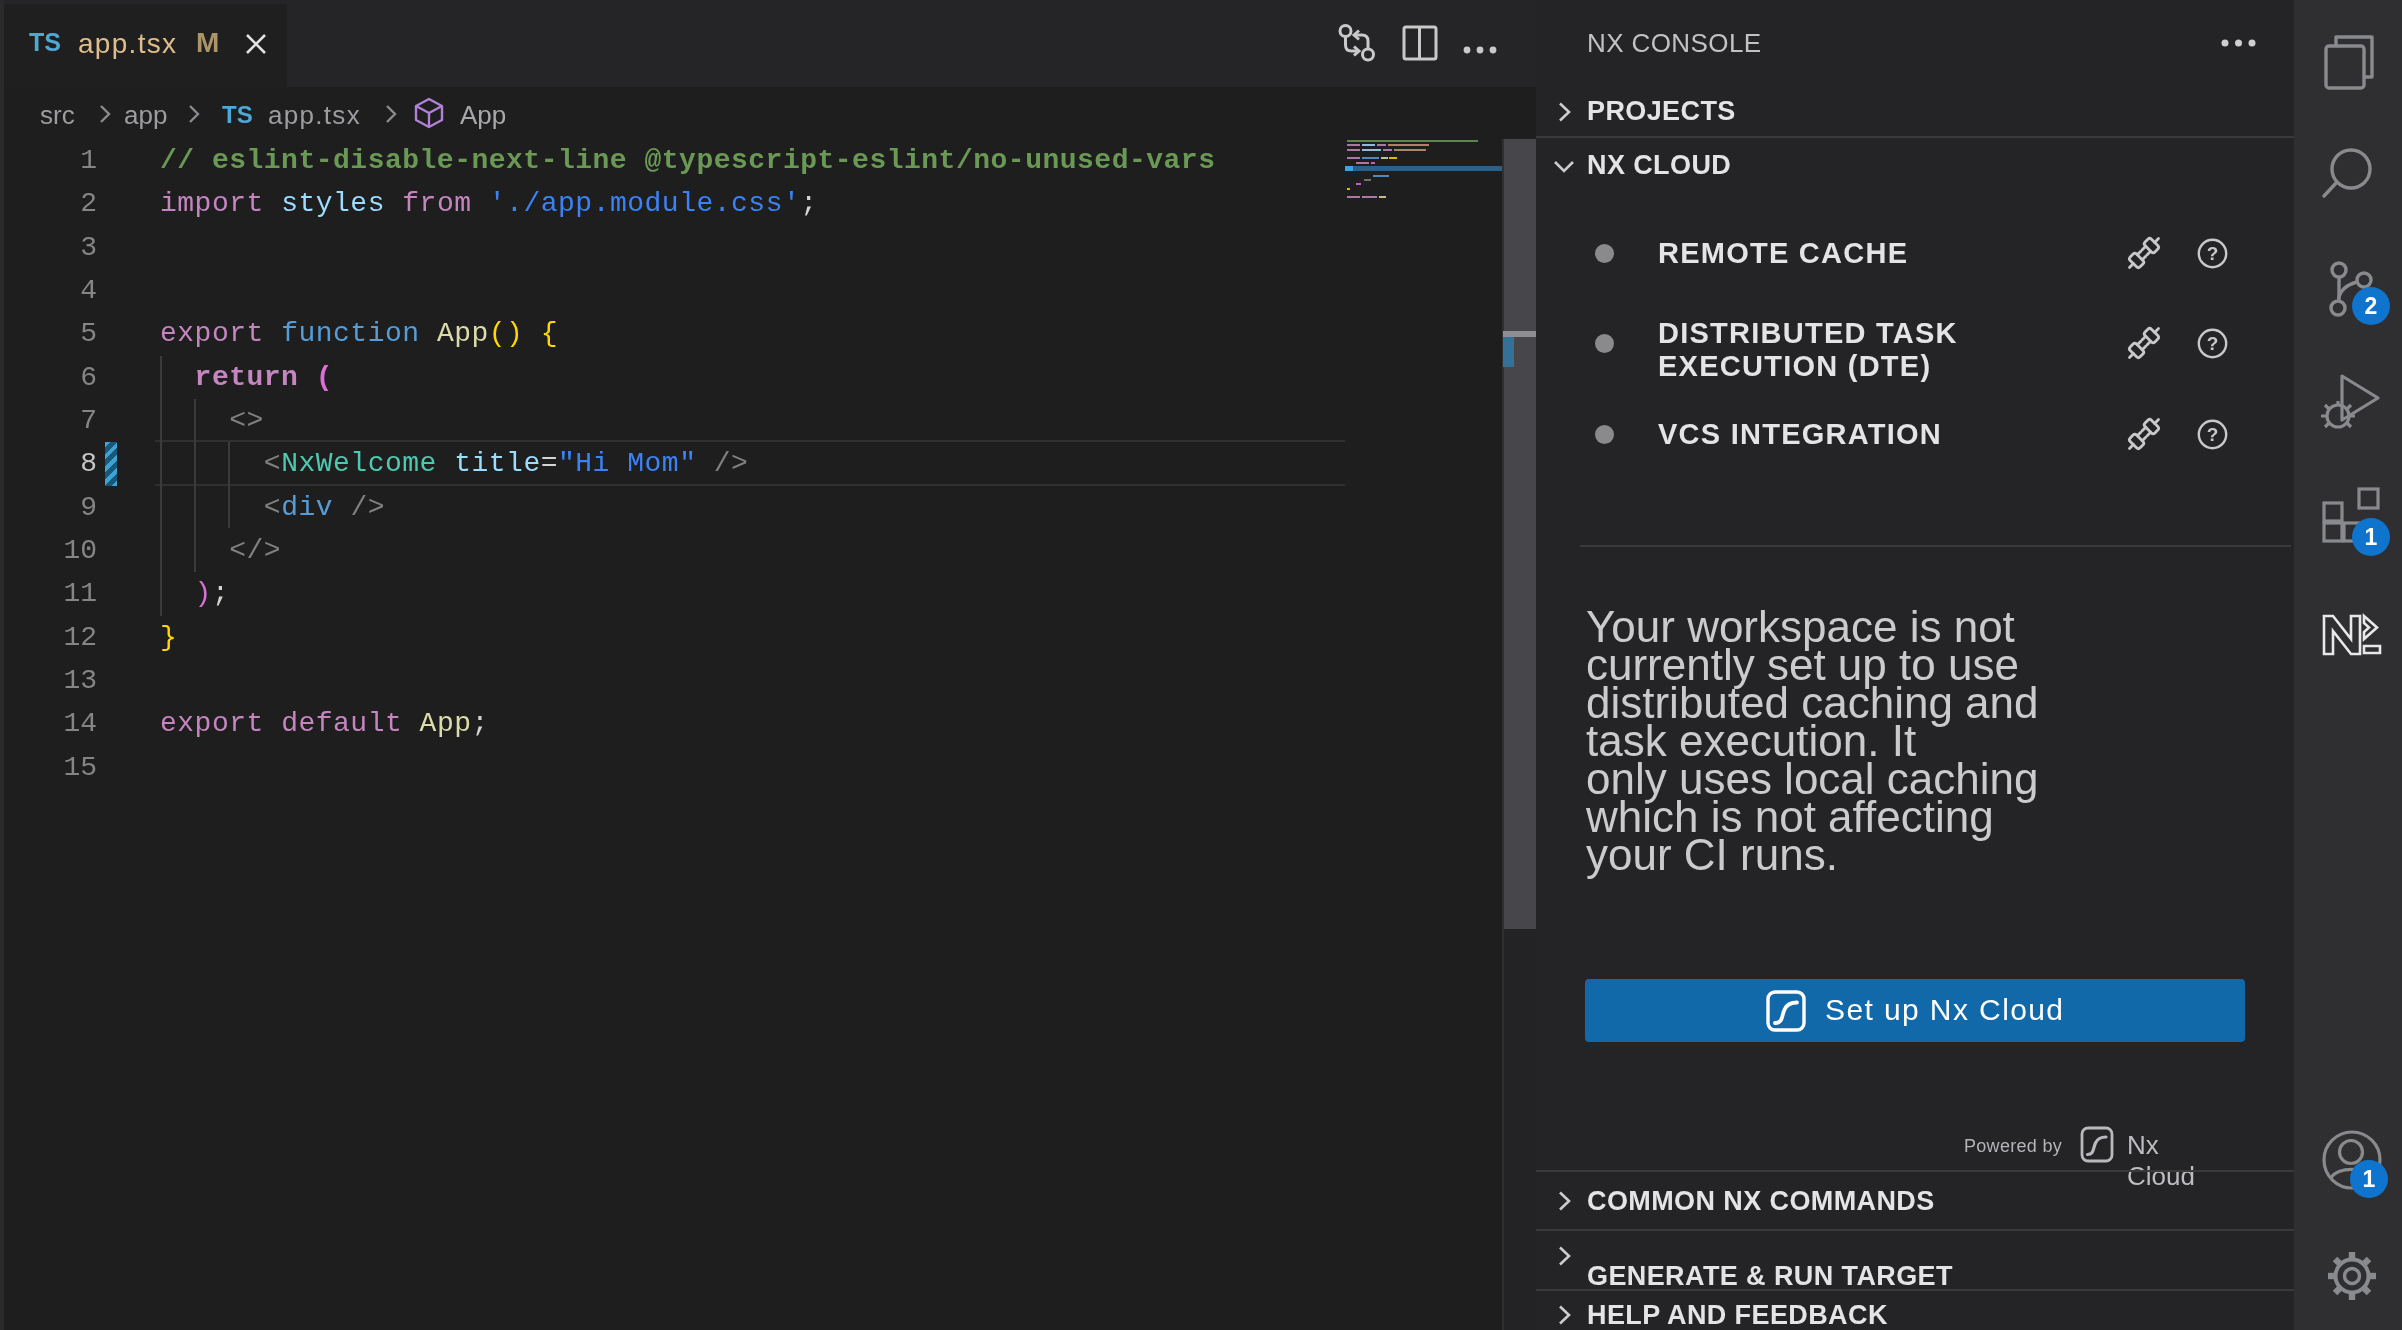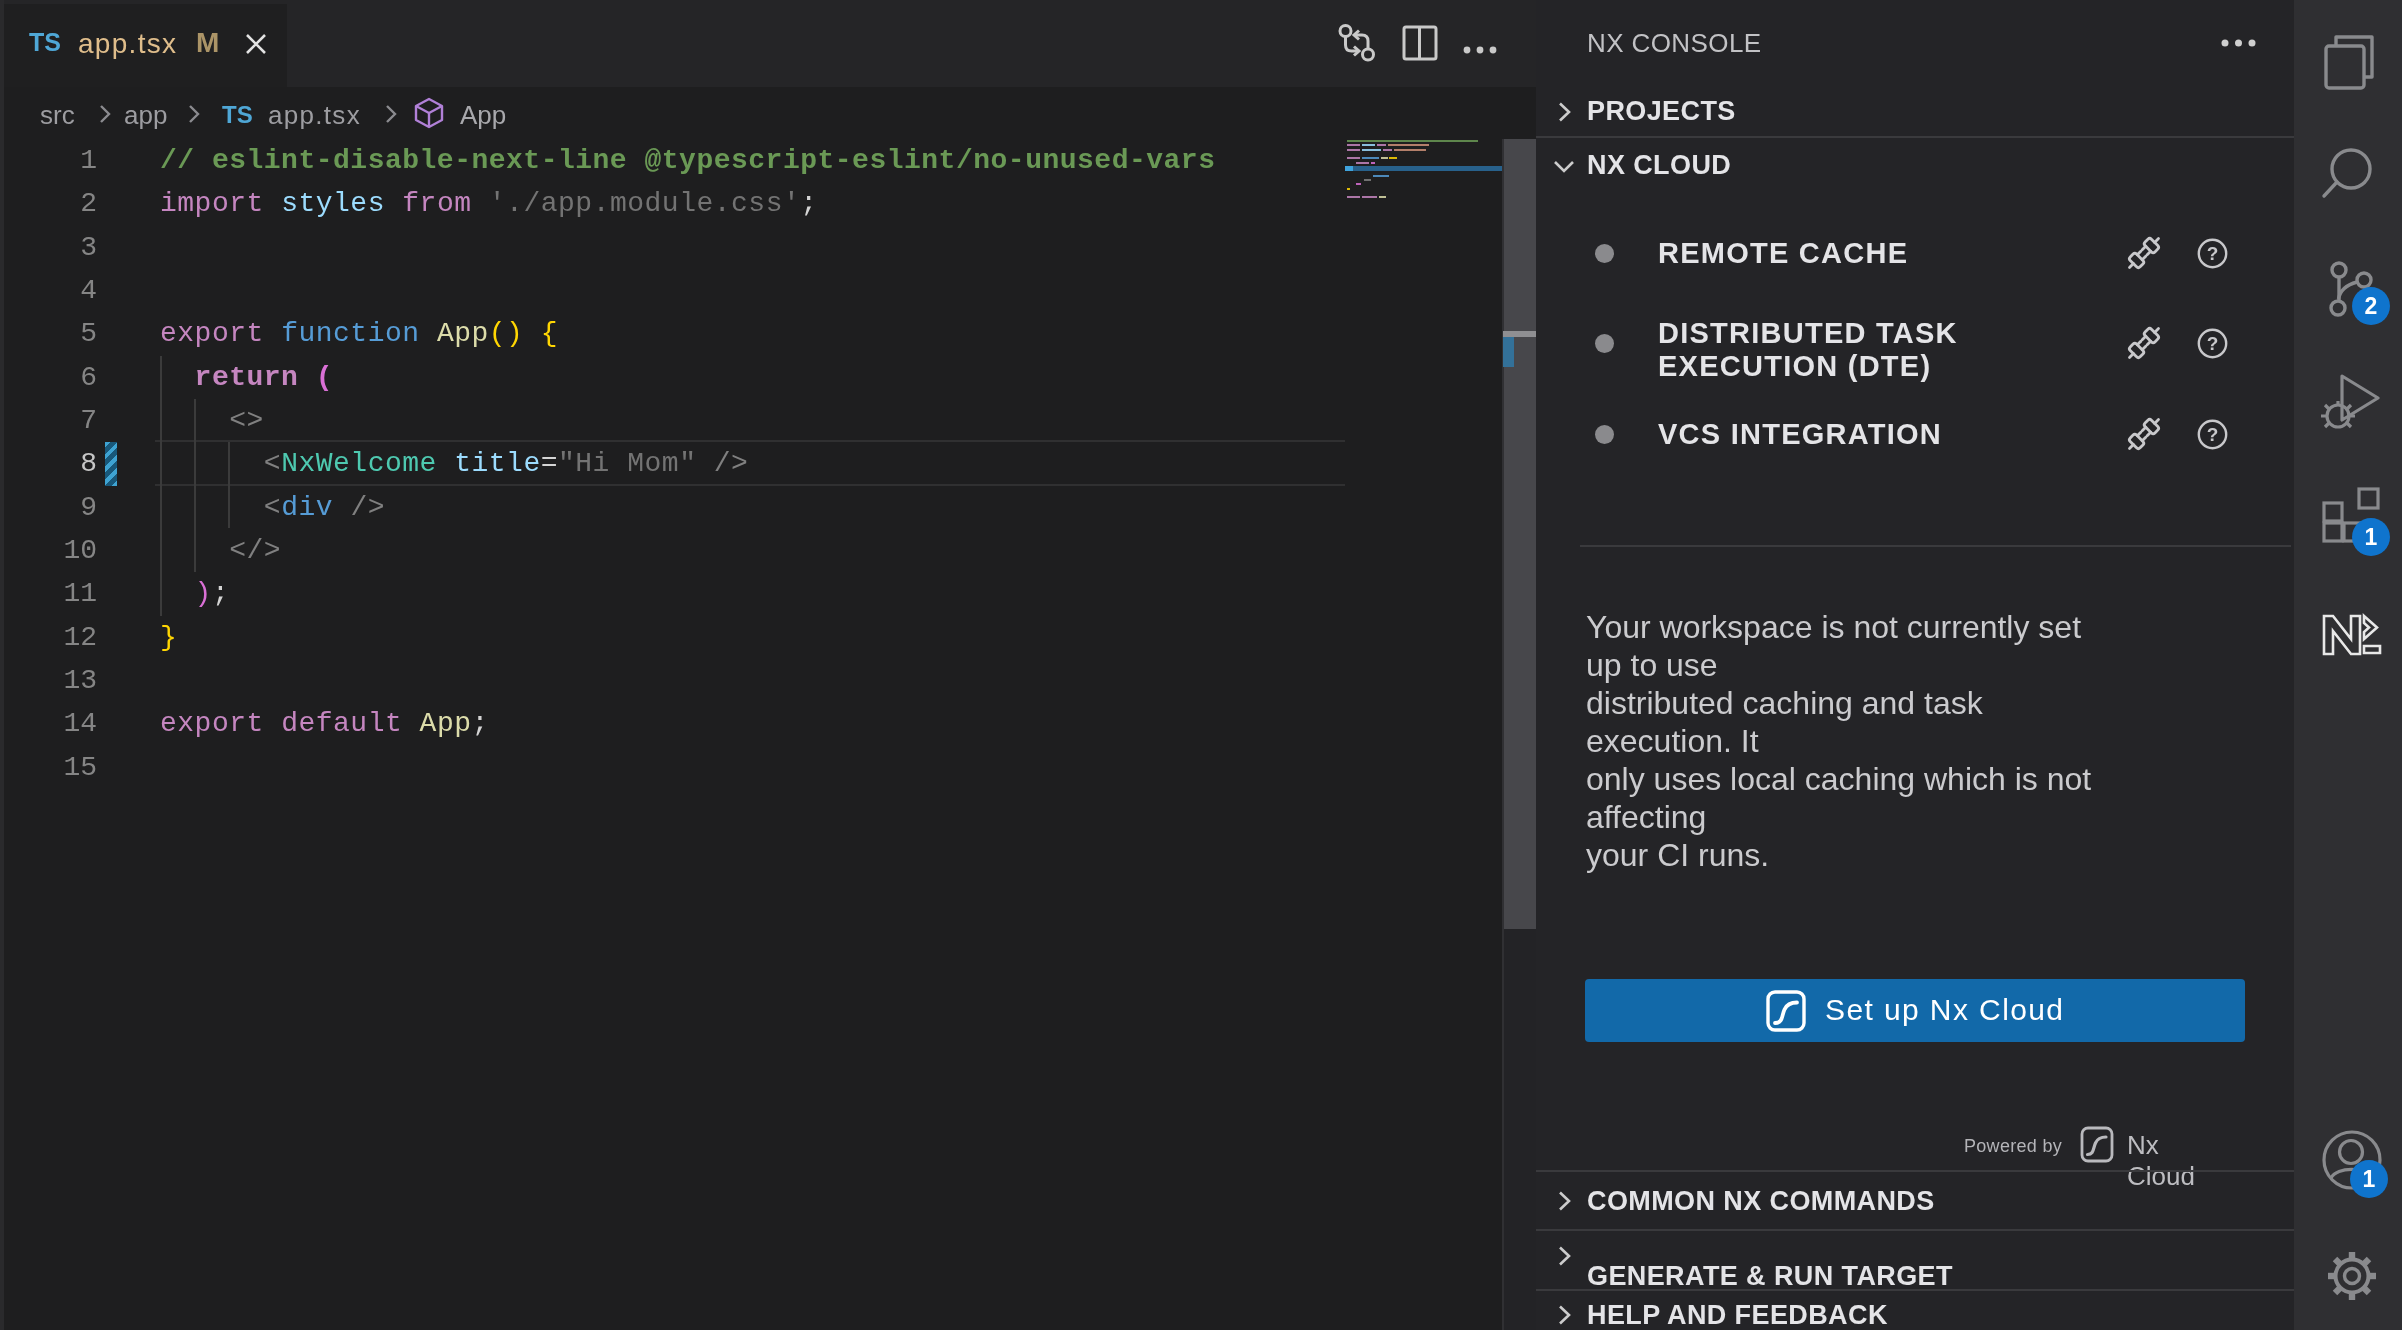--- a/index.html
+++ b/index.html
@@ -2,21 +2,21 @@
 <html><head>
 <meta charset="utf-8">
 <style>
   * { margin:0; padding:0; box-sizing:border-box; }
   html,body { width:2402px; height:1330px; overflow:hidden; background:#1e1e1f; }
   #root { position:absolute; top:0; left:0; width:2098px; height:1330px; background:#1e1e1f;
           font-family:"Liberation Sans", sans-serif; }
   .abs { position:absolute; }
   
   .com{color:#6A9955} .kw{color:#C586C0} .bl{color:#569CD6} .lb{color:#9CDCFE}
-  .st{color:#737373} .te{color:#4EC9B0} .kh{color:#DCDCAA} .pu{color:#d4d4d4}
+  .st{color:#3b82f6} .te{color:#4EC9B0} .kh{color:#DCDCAA} .pu{color:#d4d4d4}
   .gr{color:#808080} .gd{color:#ffd602} .p2{color:#DA70D6}
   .cl { position:absolute; left:160px; height:44px; line-height:44px; white-space:pre;
         font-family:"Liberation Mono", monospace; font-size:28px; letter-spacing:0.5px; color:#d4d4d4; }
   .ln { position:absolute; left:20px; width:77px; height:44px; line-height:44px; text-align:right;
         font-family:"Liberation Mono", monospace; font-size:28px; color:#858585; }
   .guide { position:absolute; width:2px; background:#3b3b3b; }
   .mml { position:absolute; height:2.4px; }
   .sbhead { position:absolute; left:1587px; height:34px; line-height:34px; font-size:27px;
             font-weight:bold; color:#e4e4e7; letter-spacing:0.4px; }
   .sbsep { position:absolute; left:1536px; width:758px; height:2px; background:#3a3a3d; }
@@ -240,21 +240,21 @@
         <path d="M26.5 29 V24"></path>
       </g>
     </svg>
   <svg class="abs" style="left:2197px;top:419px;" width="31" height="31" viewBox="0 0 31 31">
       <circle cx="15.5" cy="15.5" r="13.7" stroke="#c8c8cb" stroke-width="2.4" fill="none"></circle>
       <text x="15.5" y="22" font-size="19" font-weight="bold" fill="#c8c8cb" text-anchor="middle" font-family="Liberation Sans">?</text>
     </svg>
 
   <div class="abs" style="left:1580px;top:545px;width:711px;height:2px;background:#3a3a3d;"></div>
 
-  <div class="abs" style="left:1586px;top:608px;font-size:32px;line-height:38px;color:#cbcbce;">Your workspace is not currently set up to use<br>distributed caching and task execution. It<br>only uses local caching which is not affecting<br>your CI runs.</div>
+  <div class="abs" style="left:1586px;top:608px;font-size:44px;line-height:38px;color:#cbcbce;">Your workspace is not currently set up to use<br>distributed caching and task execution. It<br>only uses local caching which is not affecting<br>your CI runs.</div>
 
   <div class="abs" style="left:1585px;top:979px;width:660px;height:63px;background:#1269a9;border-radius:4px;">
     <svg class="abs" style="left:181px;top:11px;" width="40" height="42" viewBox="0 0 40 42">
       <rect x="2" y="2" width="36" height="38" rx="7" stroke="#ffffff" stroke-width="3.4" fill="none"></rect>
       <path d="M9 33 C17 33 15.5 26 18.5 19.5 C21 14 25 12.5 31 12.5" stroke="#ffffff" stroke-width="3.8" fill="none" stroke-linecap="round"></path>
     </svg>
     <div class="abs" style="left:240px;top:14px;font-size:30px;letter-spacing:1.4px;color:#ffffff;">Set up Nx Cloud</div>
   </div>
 
   <div class="abs" style="left:1964px;top:1136px;font-size:18px;letter-spacing:0.3px;color:#b4b4b8;">Powered by</div>

